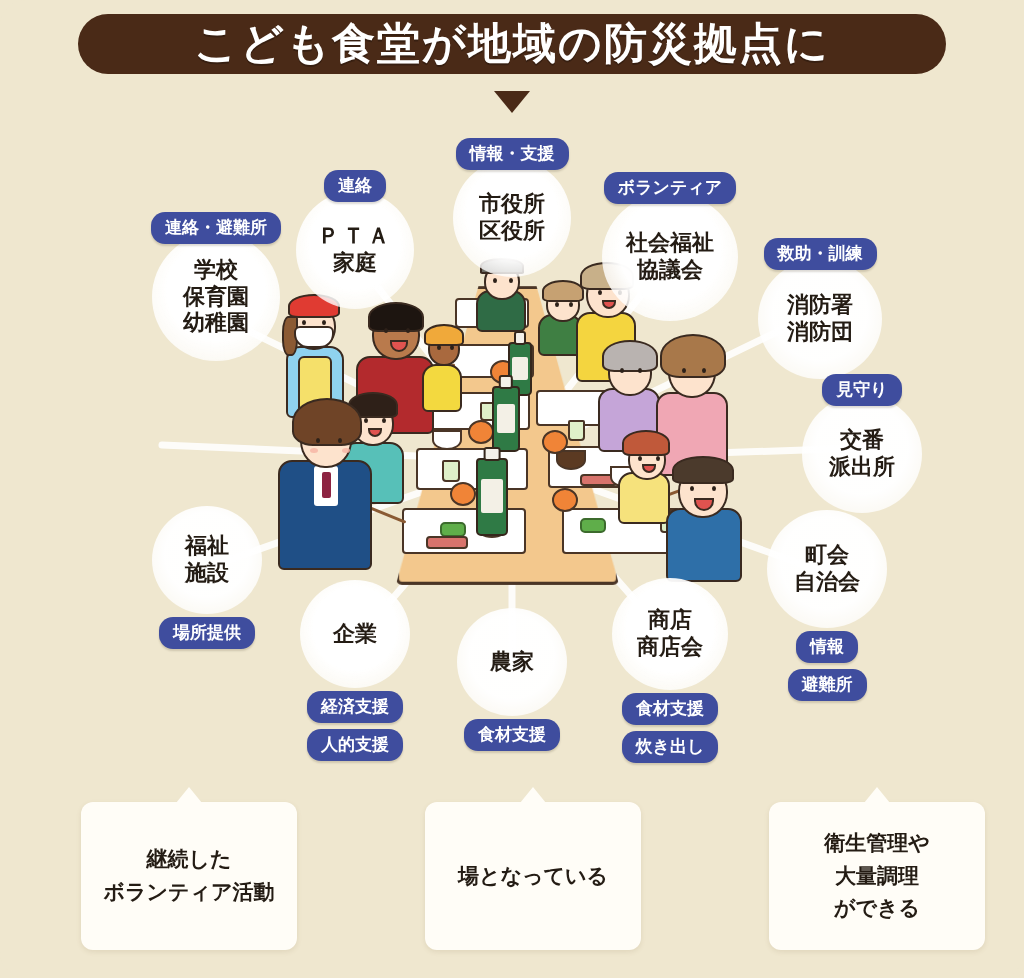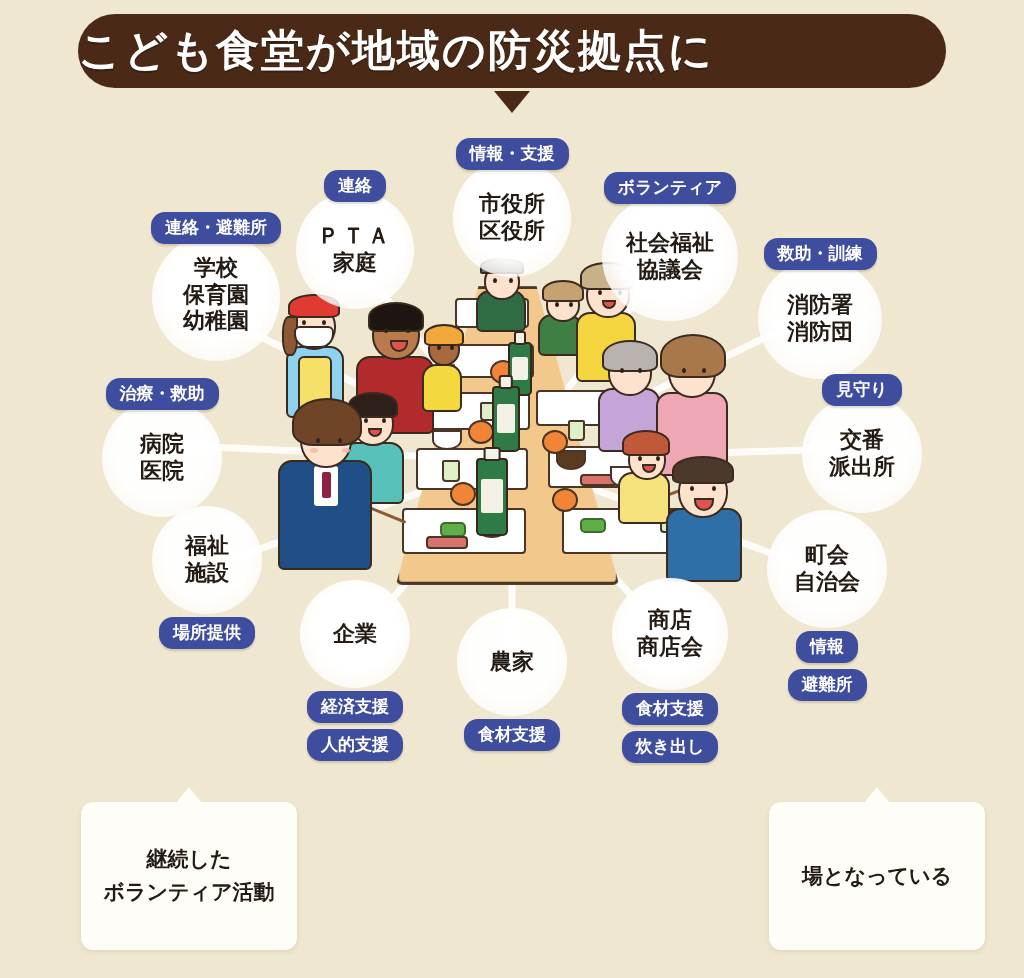--- a/index.html
+++ b/index.html
@@ -24,26 +24,26 @@
   
   .title-wrap {
     position: absolute;
     left: 78px;
     top: 14px;
     width: 868px;
     height: 78px;
   }
   .title-bar {
     width: 100%;
-    height: 74px;
+    height: 60px;
     background: #4a2a17;
     border-radius: 38px;
     display: flex;
     align-items: center;
-    justify-content: flex-start;
+    justify-content: center;
   }
   .title-text {
     color: #ffffff;
     font-size: 43px;
     font-weight: bold;
     letter-spacing: 2px;
     text-shadow: 0 2px 0 rgba(0,0,0,.25);
     white-space: nowrap;
   }
   .title-notch {
@@ -484,21 +484,21 @@
         <div class="body" style="left:386px;top:248px;width:76px;height:74px;background:#2e6fa8;"></div>
         <div class="head" style="left:398px;top:206px;width:50px;height:52px;"></div>
         <div class="hair" style="left:392px;top:196px;width:62px;height:28px;background:#4b3a2c;border-radius:50% 50% 18% 18%;"></div>
         <div class="eye" style="left:410px;top:226px;"></div>
         <div class="eye" style="left:432px;top:226px;"></div>
         <div class="mouth" style="left:414px;top:238px;width:20px;height:13px;"></div>
       </div>
     </div>
 
 
-    <div class="node" style="left:140px;top:112px;width:152px;font-family:Liberation Mono, monospace;">
+    <div class="node" style="left:140px;top:112px;width:152px;">
       <div class="pill above">連絡・避難所</div>
       <div class="circle" style="width:128px;height:128px;">
         <div class="ctext">学校</div>
         <div class="ctext">保育園</div>
         <div class="ctext">幼稚園</div>
       </div>
     </div>
 
     <div class="node" style="left:453px;top:38px;width:118px;">
       <div class="pill above">情報・支援</div>
@@ -574,35 +574,34 @@
     </div>
 
     <div class="node" style="left:152px;top:406px;width:110px;">
       <div class="circle" style="width:110px;height:108px;">
         <div class="ctext">福祉</div>
         <div class="ctext">施設</div>
       </div>
       <div class="pill below">場所提供</div>
     </div>
 
-    <div class="node" style="left:102px;top:278px;width:120px;">
-      <div class="pill above">治療・救助</div>
-      <div class="circle" style="width:120px;height:118px;">
-        <div class="ctext">病院</div>
-        <div class="ctext">医院</div>
-      </div>
-    </div>
 
   </div>
 
   <div class="cards">
     <div class="card">
       <div class="notch"></div>
       <div class="cline">継続した</div>
       <div class="cline">ボランティア活動</div>
     </div>
     <div class="card">
       <div class="notch"></div>
       <div class="cline">場となっている</div>
     </div>
+    <div class="card">
+      <div class="notch"></div>
+      <div class="cline">衛生管理や</div>
+      <div class="cline">大量調理</div>
+      <div class="cline">ができる</div>
+    </div>
   </div>
 
 </div>
 
 </body></html>

